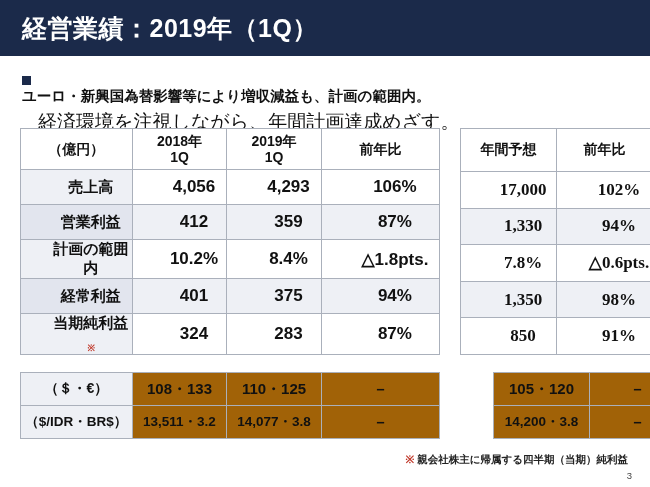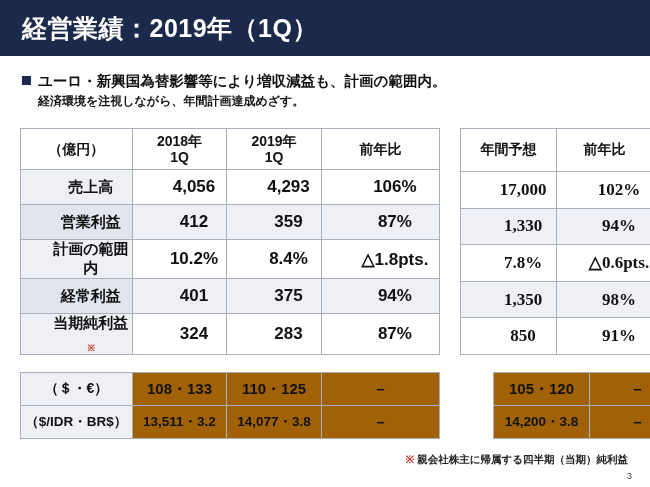--- a/index.html
+++ b/index.html
@@ -46,33 +46,34 @@
     top: 70px;
     width: 610px;
   }
   .bullet-line {
     display: flex;
     align-items: flex-start;
     font-size: 14.5px;
     font-weight: bold;
     line-height: 1.55;
     color: #111;
+    flex-direction: column;
   }
   .bullet-square {
     display: inline-block;
     width: 9px;
     height: 9px;
     background: #1b2a4a;
     margin-top: 6px;
     margin-right: 7px;
     flex: 0 0 auto;
   }
   .bullet-line2 {
-    font-size: 12px;
-    font-weight: bold;
+    font-size: 19px;
+    font-weight: normal;
     line-height: 1.55;
     padding-left: 16px;
     color: #111;
   }
   
   .tables-main {
     position: absolute;
     left: 20px;
     top: 128px;
     display: flex;

